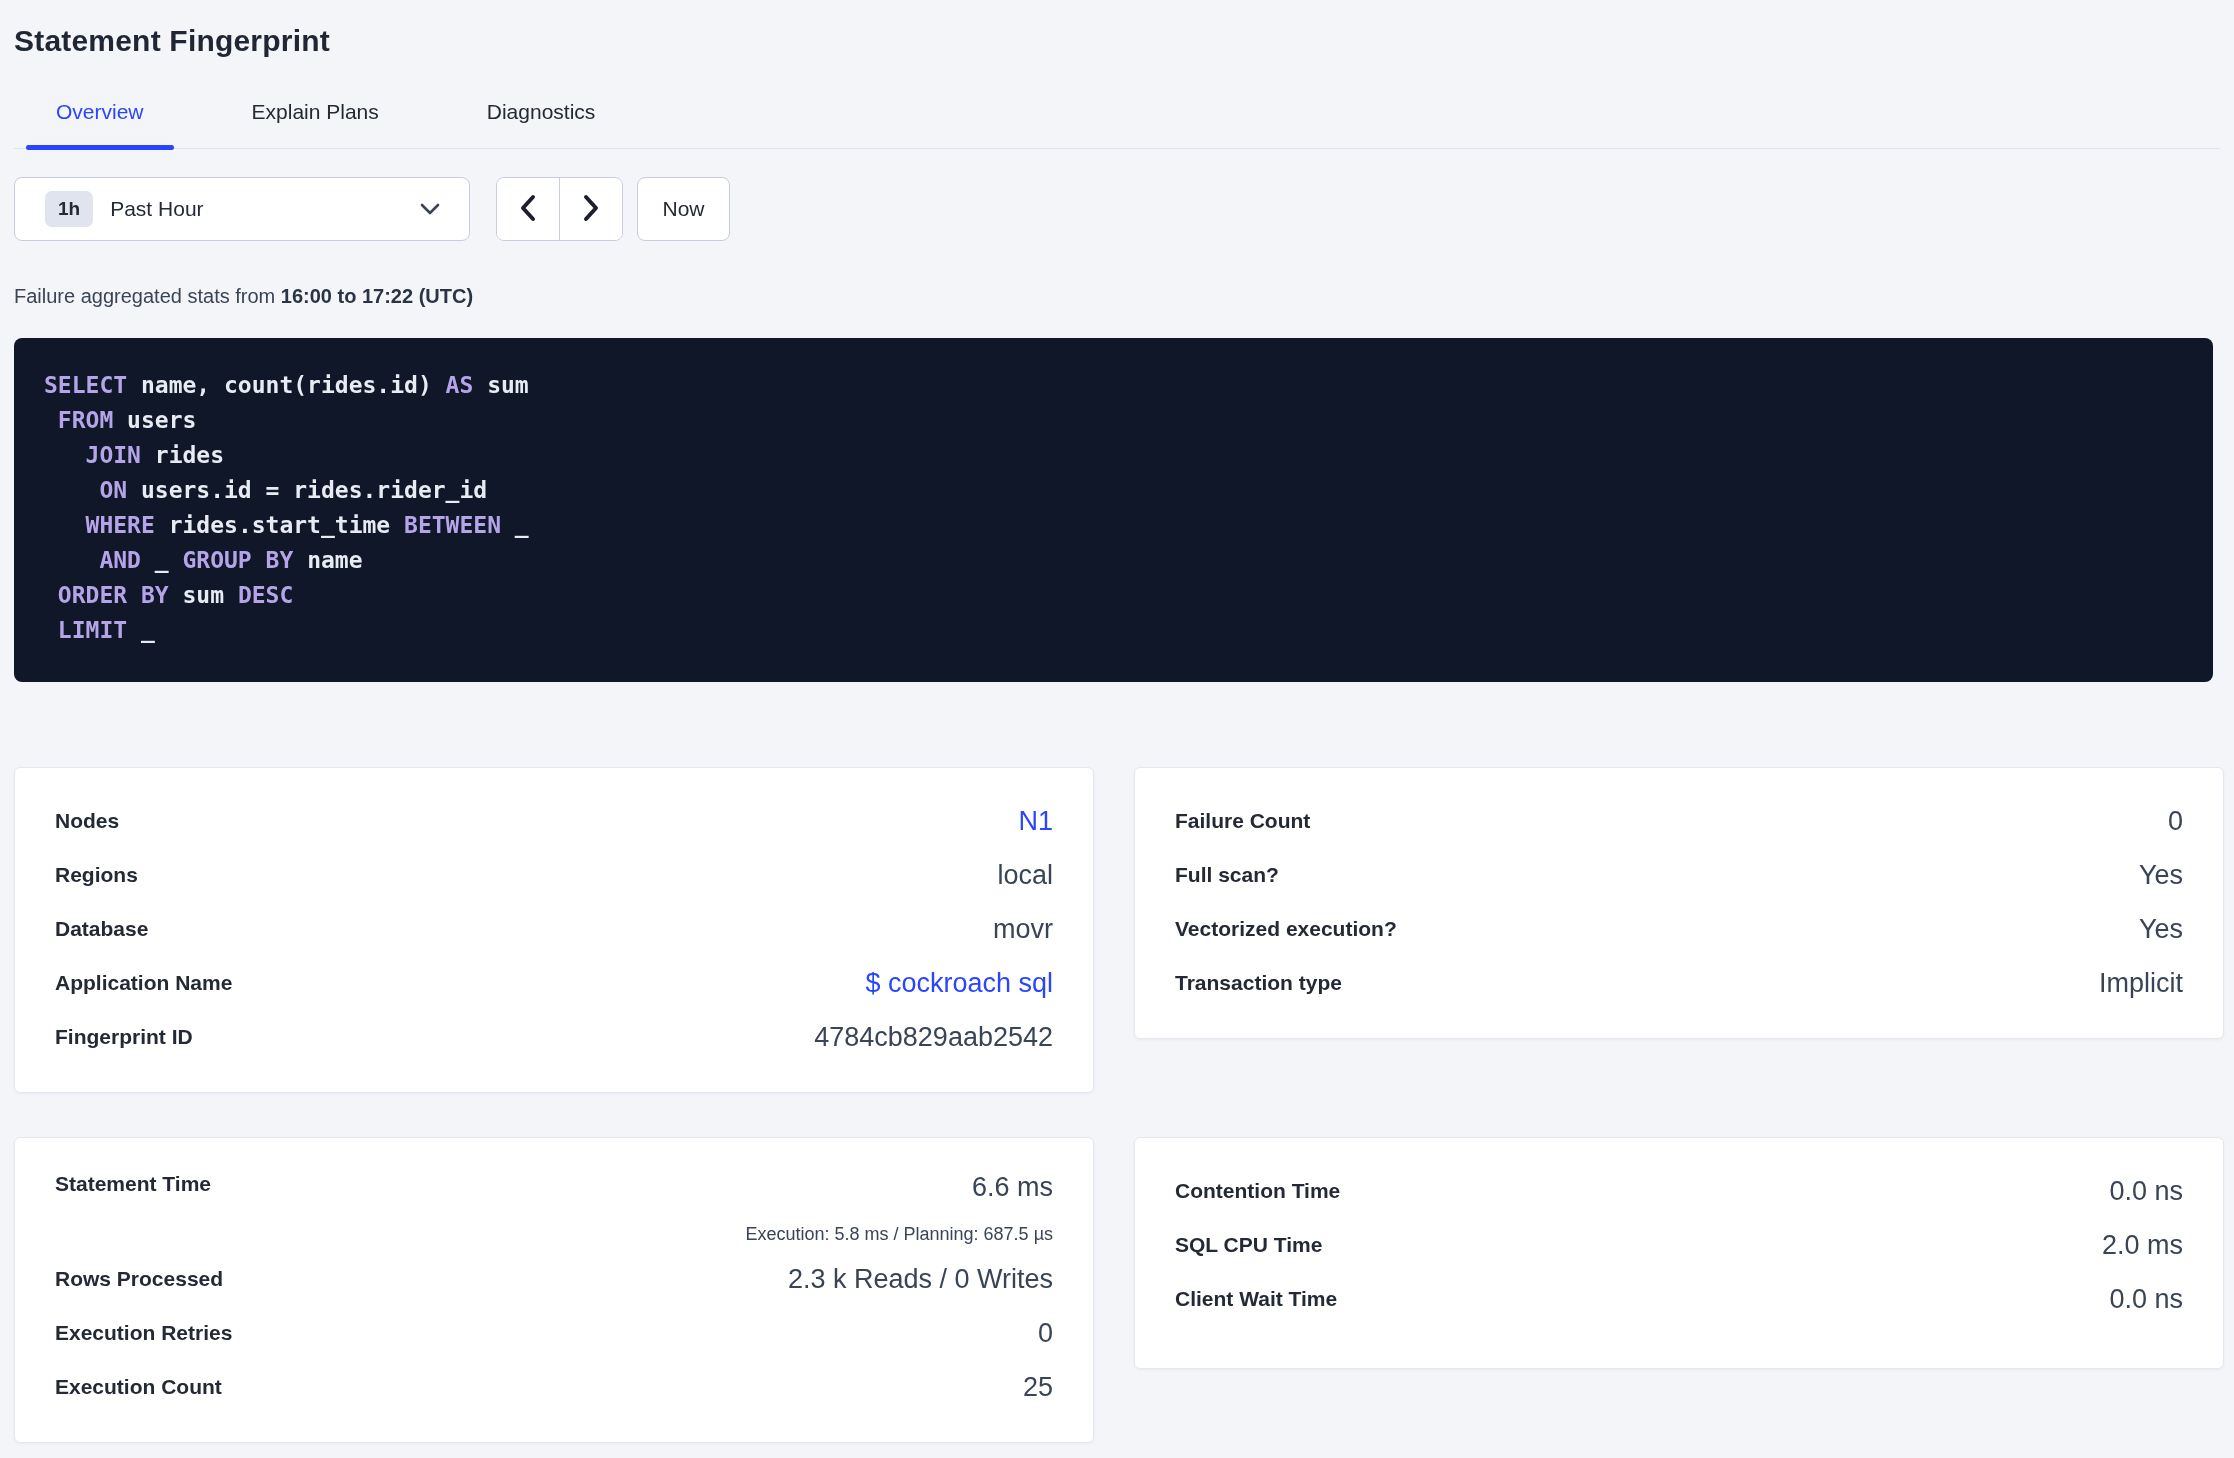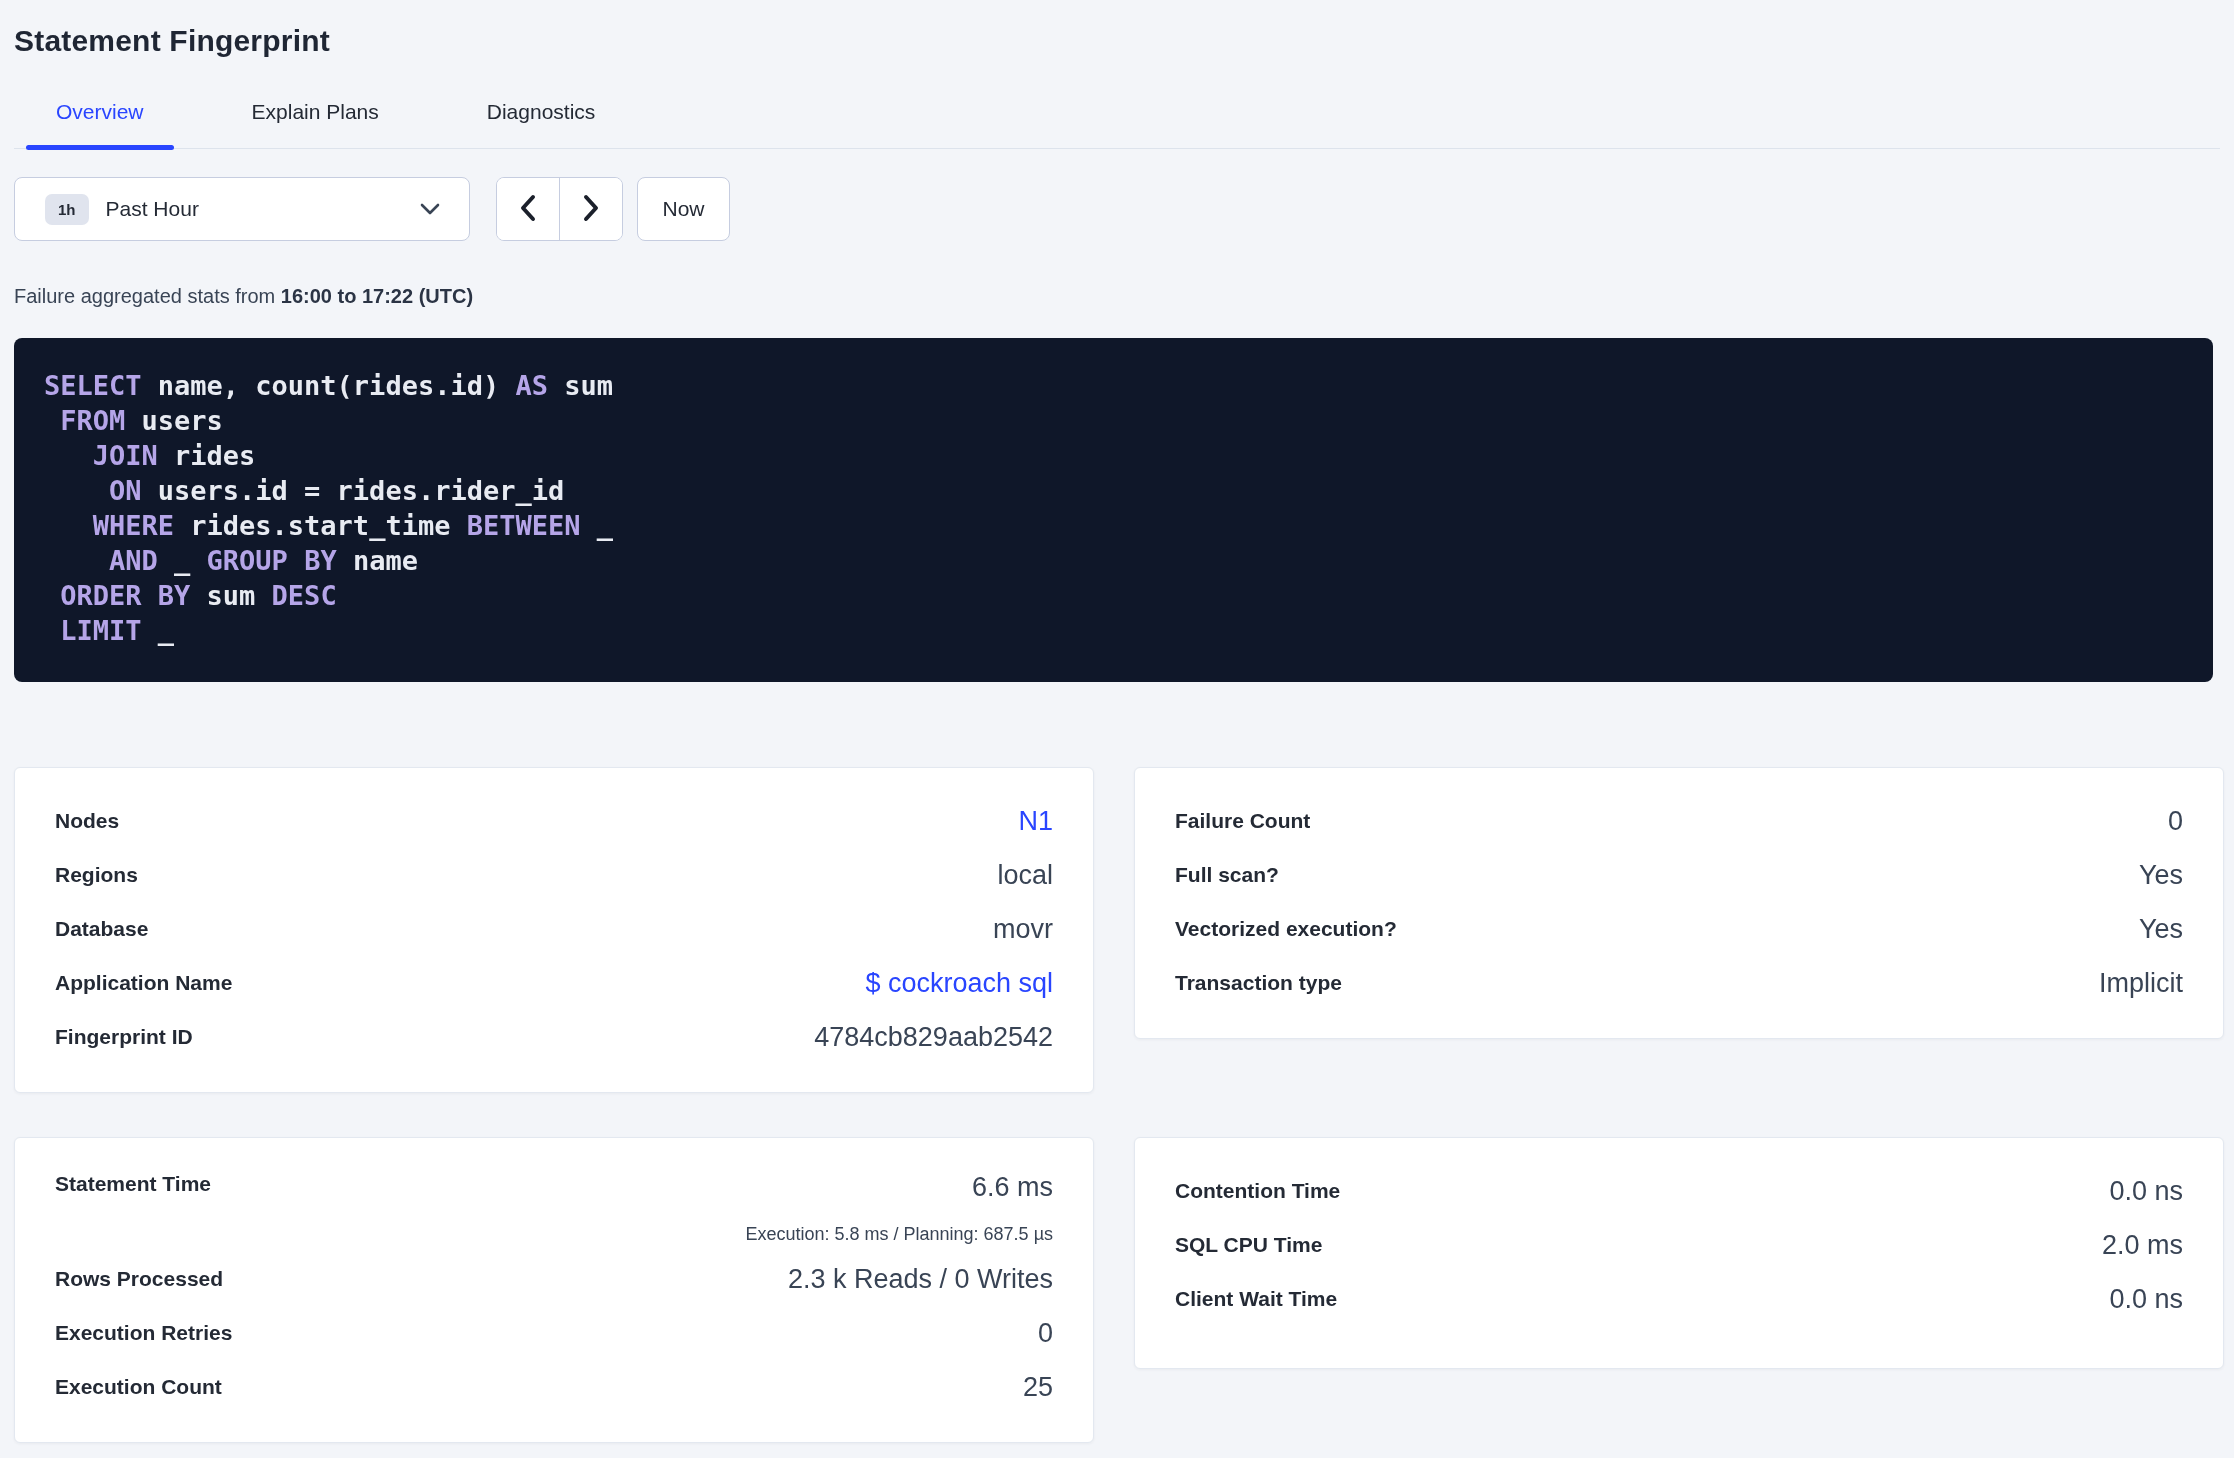--- a/index.html
+++ b/index.html
@@ -45,21 +45,21 @@
 
   
   .time-row{display:flex;align-items:center;margin-top:28px;}
   .dropdown{
     width:456px;height:64px;background:#fff;
     border:1px solid var(--ctl-border);border-radius:8px;
     display:flex;align-items:center;cursor:pointer;
   }
   .range-badge{
     margin-left:30px;background:#e0e4ee;border-radius:7px;
-    padding:7px 13px;font-size:15px;font-weight:700;color:var(--dark);
+    padding:7px 13px;font-size:19px;font-weight:700;color:var(--dark);
   }
   .range-label{margin-left:17px;font-size:21px;color:var(--dark);flex:1;}
   .caret{margin-right:28px;display:flex;align-items:center;}
   .arrow-group{
     display:flex;margin-left:26px;height:64px;width:127px;
     background:#fff;border:1px solid var(--ctl-border);border-radius:8px;overflow:hidden;
   }
   .arrow-btn{
     flex:1;display:flex;align-items:center;justify-content:center;
     background:#fff;border:none;cursor:pointer;
@@ -75,21 +75,21 @@
   
   .stats-line{margin-top:44px;font-size:20px;color:var(--mid);}
   .stats-line b{color:#2b3445;}
 
   
   .sql{
     margin-top:30px;width:2199px;min-height:344px;
     background:var(--code-bg);border-radius:8px;
     padding:30px 30px;
     font-family:"DejaVu Sans Mono", monospace;
-    font-size:27px;font-weight:700;line-height:35px;
+    font-size:23px;font-weight:700;line-height:35px;
     color:var(--code-plain);white-space:pre;
   }
   .sql .kw{color:var(--code-kw);}
 
   
   .cards{
     display:grid;grid-template-columns:1080px 1090px;
     column-gap:40px;row-gap:44px;
     margin-top:85px;align-items:start;
   }

